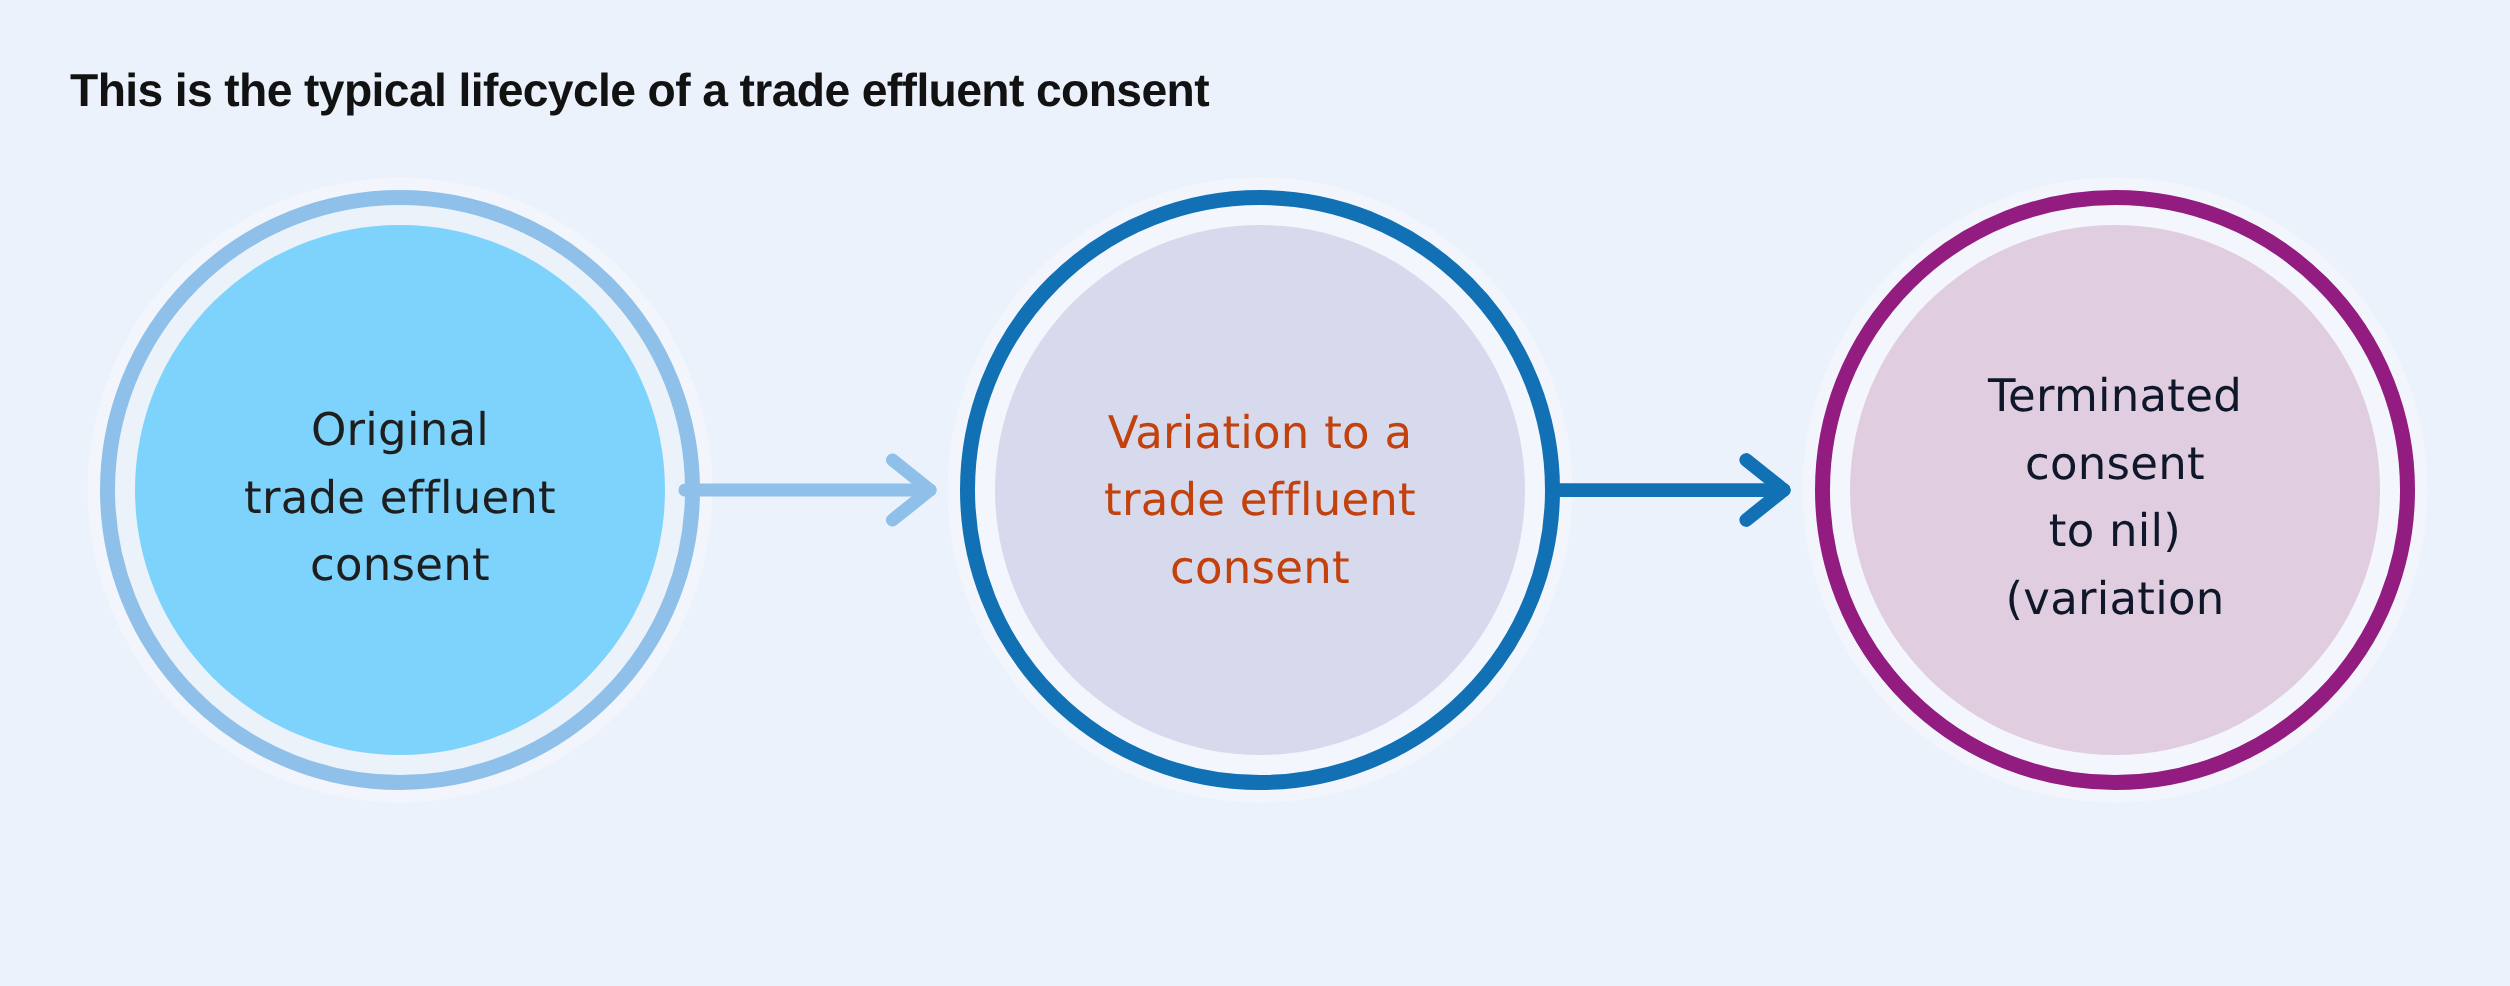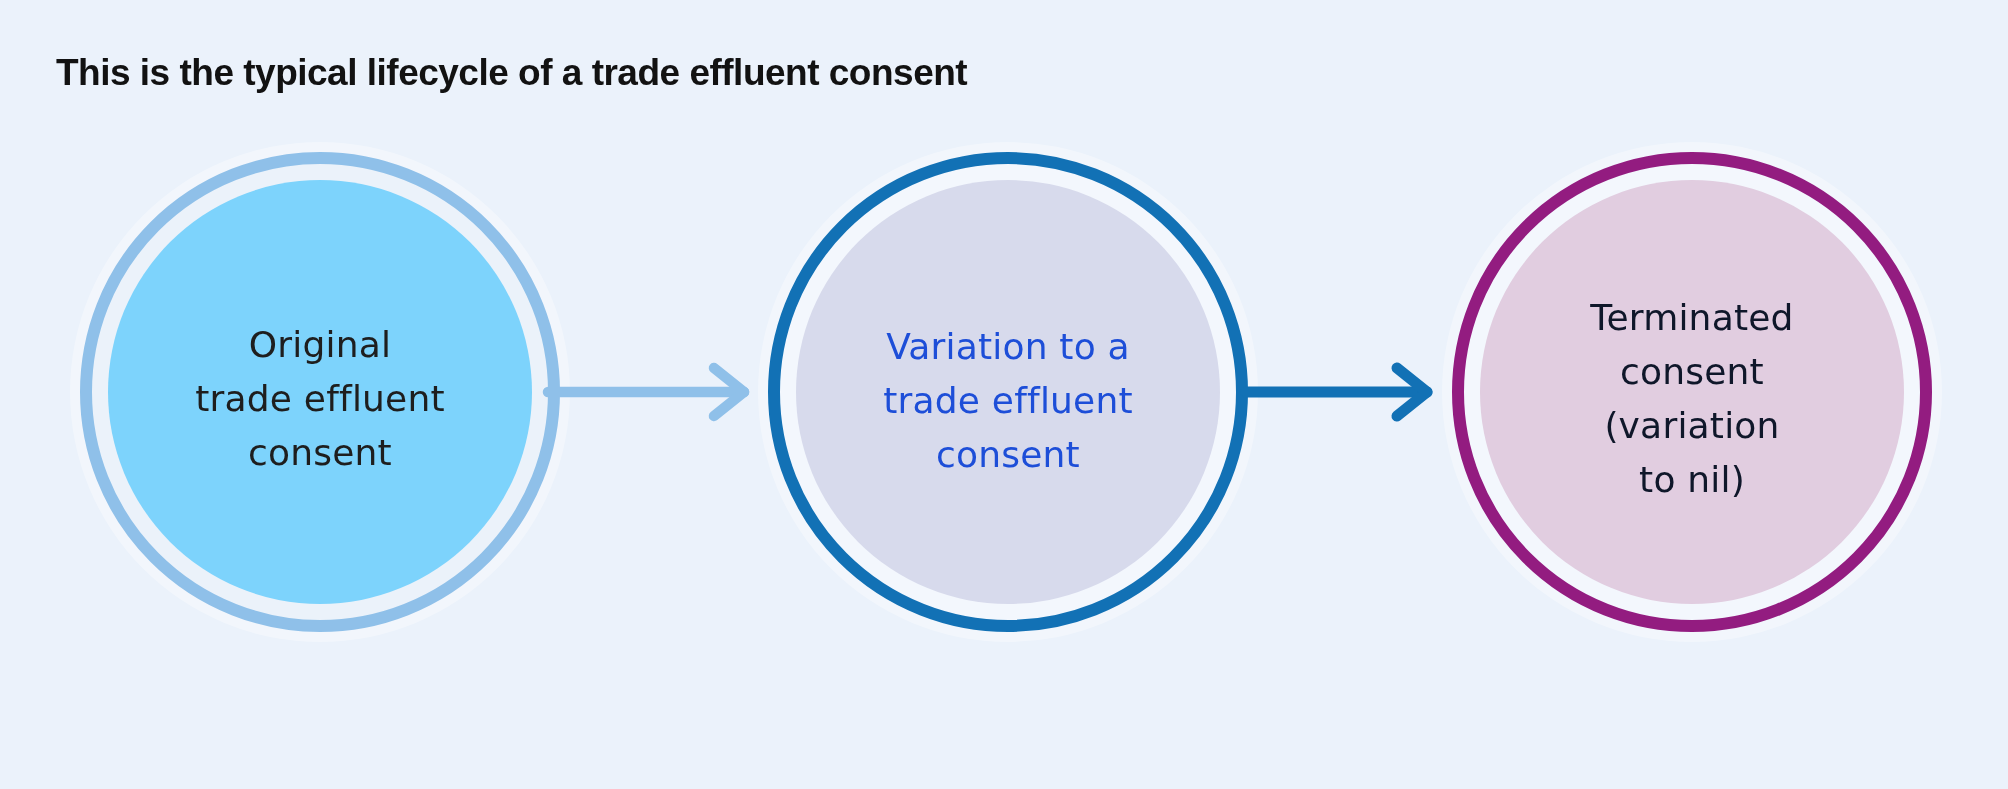--- a/index.html
+++ b/index.html
@@ -79,37 +79,37 @@
     </div>
   </div>
 
   <svg class="arrow arrow-0" width="225" height="86" viewBox="0 0 225 86">
     <line x1="13" y1="43" x2="209" y2="43" stroke="#8FC0E9" stroke-width="10.5" stroke-linecap="round"></line>
     <polyline points="179,19 209,43 179,67" fill="none" stroke="#8FC0E9" stroke-width="10.5" stroke-linecap="round" stroke-linejoin="round"></polyline>
   </svg>
 
   <div class="node node-1" style="border-color: rgb(18, 113, 181); background: rgb(243, 247, 253);">
     <div class="inner" style="background: rgb(215, 218, 236);">
-      <div class="label" style="color: #1d4ed8; margin-top: 17px;">
+      <div class="label" style="color: #c2410c; margin-top: 17px;">
         <div>Variation to a</div>
         <div>trade effluent</div>
         <div>consent</div>
       </div>
     </div>
   </div>
 
   <svg class="arrow arrow-1" width="200" height="86" viewBox="0 0 200 86">
     <line x1="8" y1="43" x2="189" y2="43" stroke="#1271B5" stroke-width="11" stroke-linecap="round"></line>
     <polyline points="159,19 189,43 159,67" fill="none" stroke="#1271B5" stroke-width="11" stroke-linecap="round" stroke-linejoin="round"></polyline>
   </svg>
 
   <div class="node node-2" style="border-color: rgb(147, 28, 128); background: rgb(243, 247, 253);">
     <div class="inner" style="background: rgb(225, 205, 224);">
       <div class="label" style="color: #0f172a;">
         <div>Terminated</div>
         <div>consent</div>
+        <div>to nil)</div>
         <div>(variation</div>
-        <div>to nil)</div>
       </div>
     </div>
   </div>
 
 </div>
 
 </body></html>

